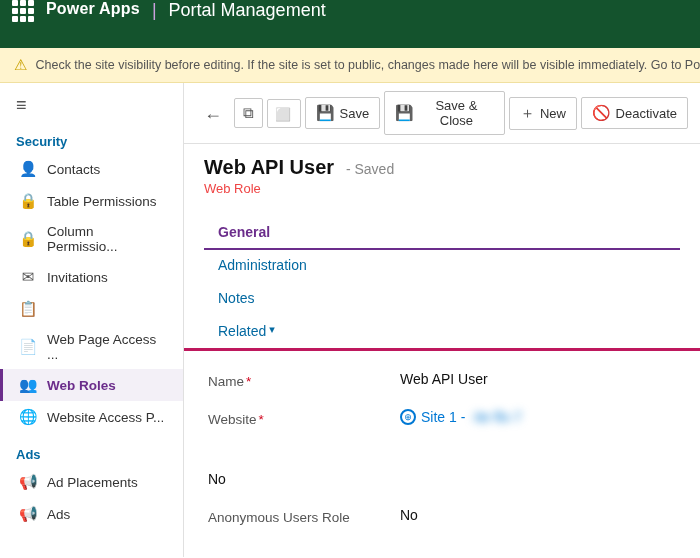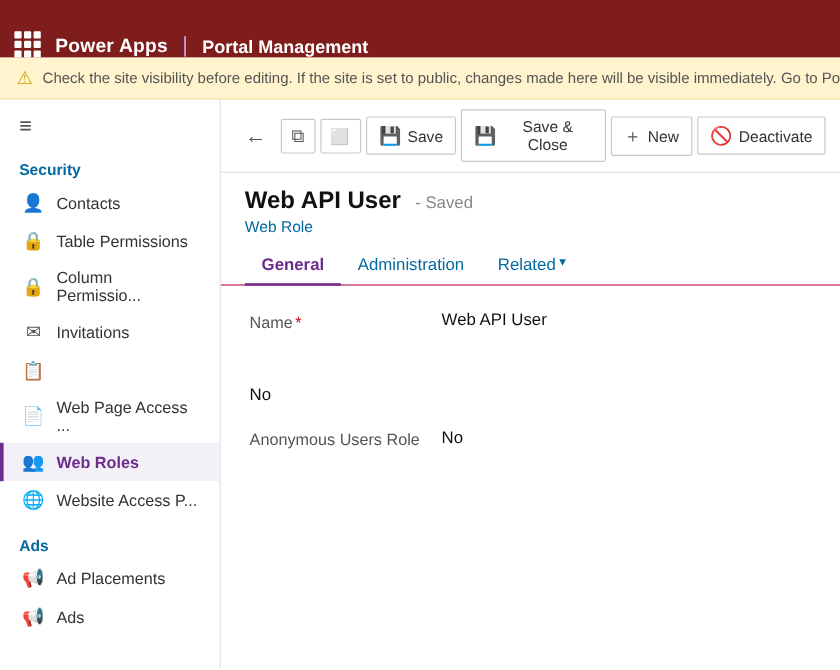--- a/index.html
+++ b/index.html
@@ -1,24 +1,24 @@
 <!DOCTYPE html>
 <html><head>
   <meta charset="utf-8">
   <style>
     * { box-sizing: border-box; margin: 0; padding: 0; }
     body { font-family: 'Segoe UI', sans-serif; font-size: 14px; color: #333; background: #fff; overflow: hidden; }
 
     
     .top-bar {
-      background: #7f1d1d;
+      background: #14532d;
       color: #fff;
       height: 48px;
       display: flex;
-      align-items: flex-end;
+      align-items: flex-start;
       padding: 0 12px;
       gap: 12px;
     }
     .top-bar-grid {
       display: grid;
       grid-template-columns: 3fr 3fr 3fr;
       width: 22px; height: 22px;
       gap: 2px;
     }
     .top-bar-grid span {
@@ -30,22 +30,22 @@
       font-weight: 700;
       font-size: 16px;
       letter-spacing: 0.2px;
     }
     .top-bar-divider {
       color: #c9a0dc;
       font-size: 18px;
       font-weight: 200;
     }
     .top-bar-subtitle {
-      font-size: 15px;
-      font-weight: 700;
+      font-size: 18px;
+      font-weight: 400;
     }
 
     
     .warning-bar {
       background: #fff4ce;
       border-bottom: 1px solid #f0e0a0;
       padding: 8px 14px;
       font-size: 12.5px;
       color: #555;
       display: flex;
@@ -169,30 +169,31 @@
       color: #111;
     }
     .record-title-saved {
       font-size: 14px;
       font-weight: 400;
       color: #888;
       margin-left: 8px;
     }
     .record-subtitle {
       font-size: 13px;
-      color: #0369a1;
+      color: #ef4444;
       margin-top: 2px;
     }
 
     
     .tabs {
       display: flex;
       padding: 0 20px;
-      border-bottom: 1px solid #be185d;
-      margin-top: 8px;
+      border-bottom: 3px solid #be185d;
+      margin-top: 20px;
+      flex-direction: column;
     }
     .tab {
       padding: 8px 14px;
       cursor: pointer;
       font-size: 14px;
       color: #0369a1;
       border-bottom: 2px solid transparent;
       margin-bottom: -1px;
     }
     .tab.active {
@@ -208,20 +209,21 @@
     
     .form-content {
       padding: 20px 24px;
       overflow-y: auto;
       flex: 1;
     }
     .form-row {
       display: flex;
       align-items: flex-start;
       margin-bottom: 20px;
+      gap: 32px;
     }
     .form-label {
       width: 160px;
       min-width: 160px;
       font-size: 13.5px;
       color: #555;
       padding-top: 3px;
     }
     .form-required {
       color: #d0021b;
@@ -371,35 +373,50 @@
       <div class="record-subtitle">Web Role</div>
     </div>
 
     <div class="tabs">
       <div class="tab active">
         <span>General</span>
       </div>
       <div class="tab">
         <span>Administration</span>
       </div>
+      <div class="tab">
+        <span>Notes</span>
+      </div>
       <div class="tab tab-related">
         <span>Related</span>
         <span style="font-size:11px;">▾</span>
       </div>
     </div>
 
     <div class="form-content">
 
       <div class="form-row">
         <div class="form-label">
           <span>Name</span><span class="form-required">*</span>
         </div>
         <div class="form-value">Web API User</div>
       </div>
 
+      <div class="form-row">
+        <div class="form-label">
+          <span>Website</span><span class="form-required">*</span>
+        </div>
+        <div class="form-value">
+          <a class="form-value-link" href="#">
+            <span class="globe-icon">⊕</span>
+            <span>Site 1 - </span>
+              <span class="blurred-text">·ite·flo·7</span>
+          </a>
+        </div>
+      </div>
 
 
       <div class="form-section-gap"></div>
       <div class="form-section-gap"></div>
 
       <div class="form-row">
         <div class="form-value">No</div>
       </div>
 
       <div class="form-row">

